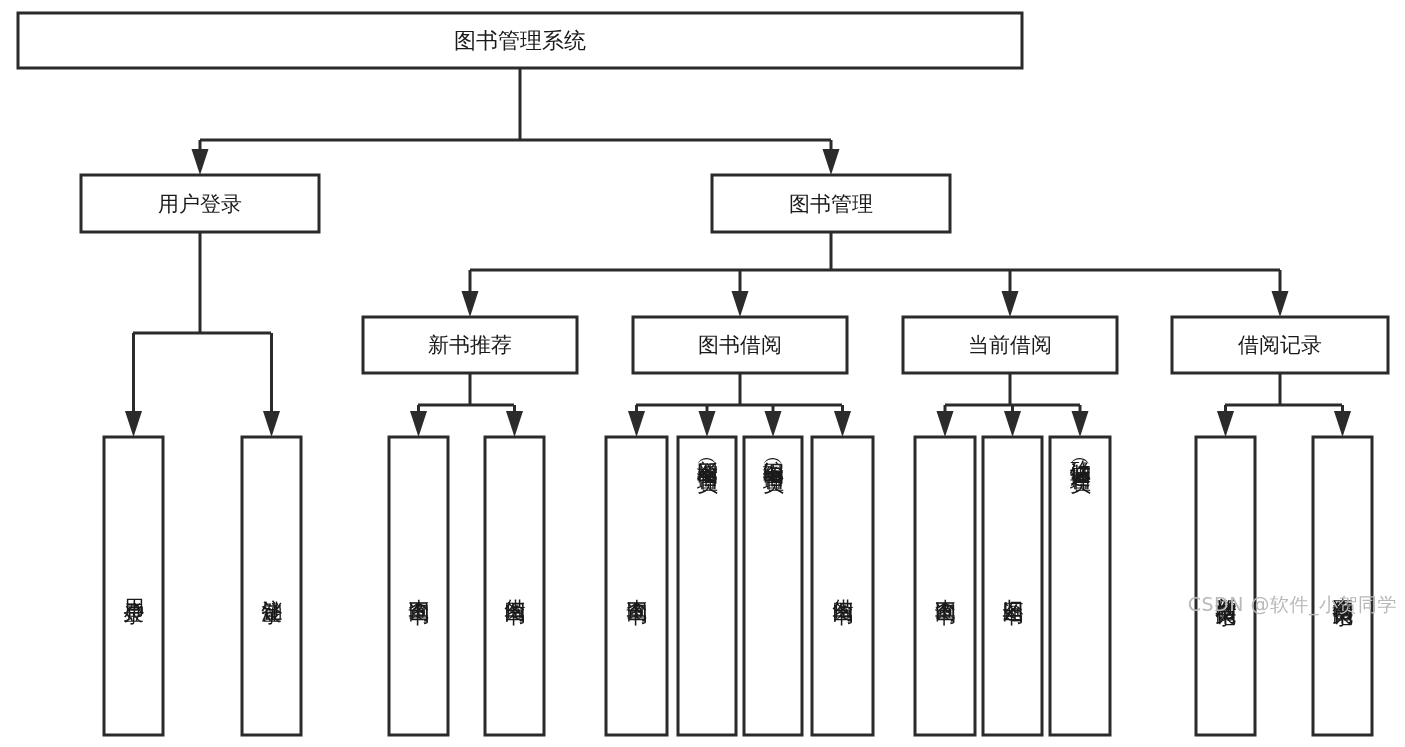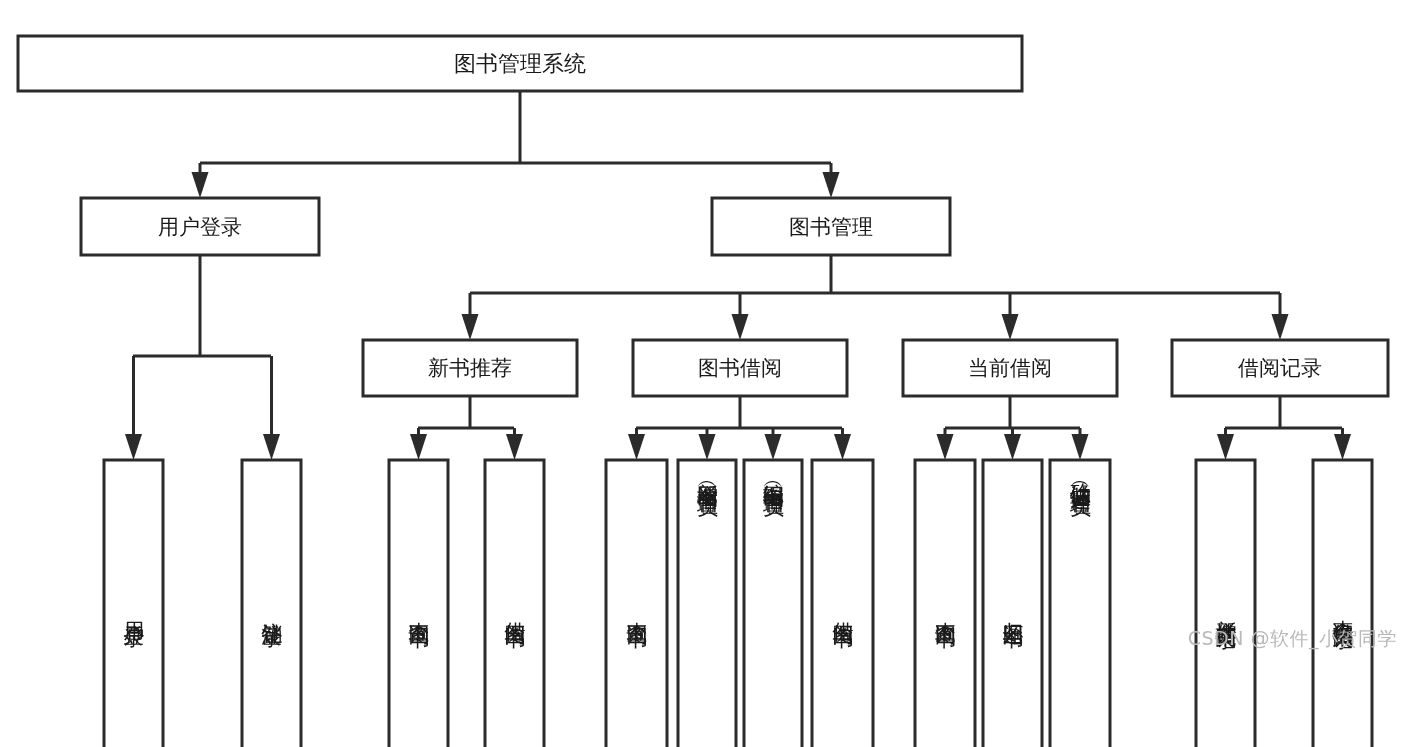--- a/index.html
+++ b/index.html
@@ -13,21 +13,20 @@
     position: relative;
     font-family: "DejaVu Sans", "Liberation Sans", sans-serif;
     overflow: hidden;
   }
   #diagram-root {
     position: absolute;
     left: 0;
     top: 0;
     width: 1405px;
     height: 638px;
-    margin-top: 23px;
   }
   svg.diagram-canvas {
     display: block;
     width: 1405px;
     height: 747px;
   }
   .node-box {
     fill: #ffffff;
     stroke: #2b2b2b;
     stroke-width: 3;
@@ -69,21 +68,21 @@
     font-size: 21px;
     line-height: 1.28;
     letter-spacing: 2px;
     color: #1a1a1a;
     white-space: nowrap;
     text-align: center;
   }
   .watermark {
     position: absolute;
     right: 8px;
-    bottom: 9px;
+    bottom: 20px;
     font-family: "DejaVu Sans", "Liberation Sans", sans-serif;
     font-size: 19px;
     color: #b9b9b9;
     white-space: nowrap;
     letter-spacing: 0.5px;
   }
 </style>
 </head>
 <body>
 

